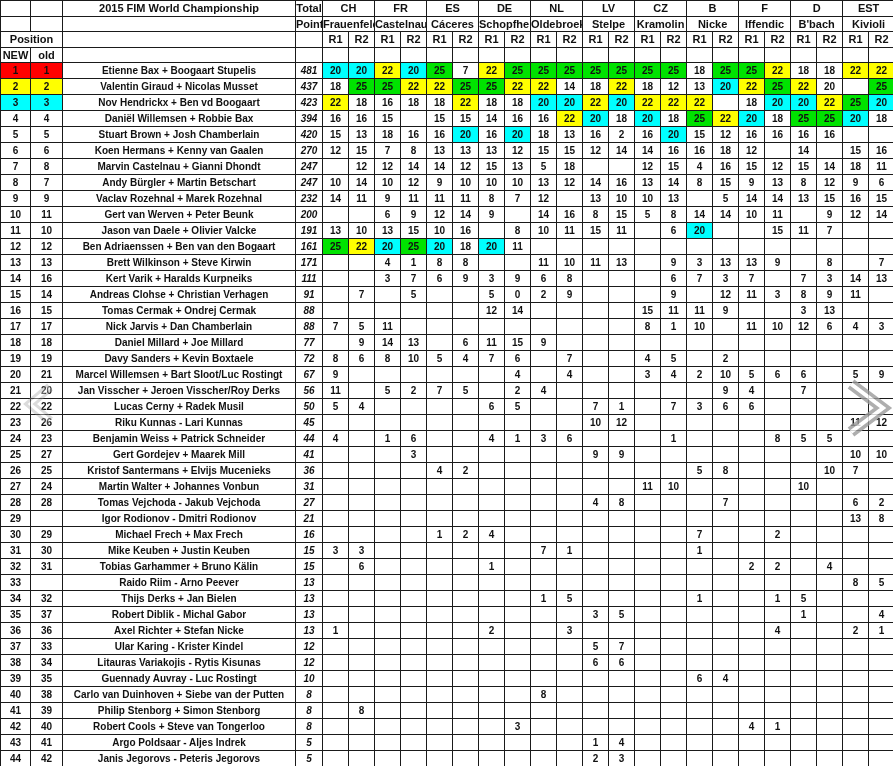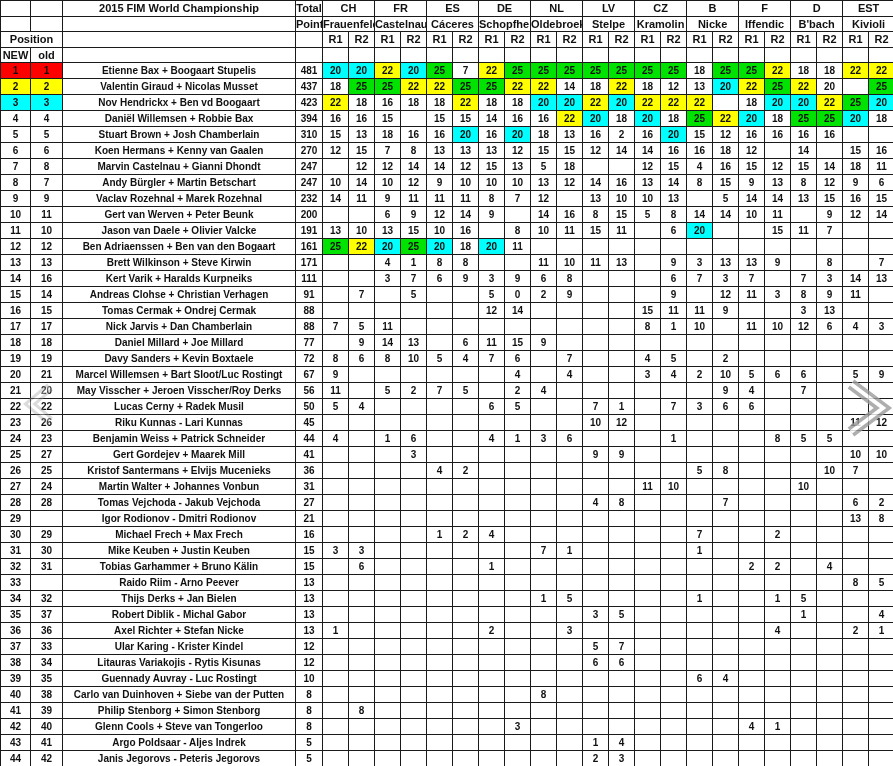--- a/index.html
+++ b/index.html
@@ -5,21 +5,21 @@
   html,body{margin:0;padding:0;background:#fff;}
   #stage{position:relative;width:893px;height:766px;overflow:hidden;background:#fff;
          font-family:"Liberation Sans",sans-serif;}
   table.grid{border-collapse:collapse;table-layout:fixed;width:894px;}
   table.grid td,table.grid th{border:1px solid #1a1a1a;padding:0;margin:0;
       font-weight:bold;color:#111;text-align:center;vertical-align:middle;
       overflow:hidden;white-space:nowrap;height:15px;line-height:13px;font-size:10px;}
   table.grid th{font-size:11px;}
   tr.hdr1 th{height:15px;} tr.hdr2 th{height:14px;} tr.hdr3 th{height:15px;} tr.hdr4 th{height:14px;}
   td.team{font-size:10.5px;}
-  td.pts{font-size:10px;}
+  td.pts{font-size:10px;font-style:italic;}
   .wm{position:absolute;pointer-events:none;}
 </style>
 </head>
 <body>
 
 <div id="stage">
   <table class="grid">
     <colgroup>
       <col style="width:30px">
         <col style="width:32px">
@@ -249,21 +249,21 @@
           <td>18</td>
           <td style="background: rgb(0, 227, 0);">25</td>
           <td style="background: rgb(0, 227, 0);">25</td>
           <td style="background: rgb(0, 255, 255);">20</td>
           <td>18</td>
         </tr>
         <tr>
           <td>5</td>
           <td>5</td>
           <td class="team">Stuart Brown + Josh Chamberlain</td>
-          <td class="pts">310</td>
+          <td class="pts">420</td>
           <td>15</td>
           <td>13</td>
           <td>18</td>
           <td>16</td>
           <td>16</td>
           <td style="background: rgb(0, 255, 255);">20</td>
           <td>16</td>
           <td style="background: rgb(0, 255, 255);">20</td>
           <td>18</td>
           <td>13</td>
@@ -696,21 +696,21 @@
           <td>5</td>
           <td>6</td>
           <td>6</td>
           <td></td>
           <td>5</td>
           <td>9</td>
         </tr>
         <tr>
           <td>21</td>
           <td>20</td>
-          <td class="team">May Visscher + Jeroen Visscher/Roy Derks</td>
+          <td class="team">Jan Visscher + Jeroen Visscher/Roy Derks</td>
           <td class="pts">56</td>
           <td>11</td>
           <td></td>
           <td>5</td>
           <td>2</td>
           <td>7</td>
           <td>5</td>
           <td></td>
           <td>2</td>
           <td>4</td>
@@ -1284,21 +1284,21 @@
           <td></td>
           <td></td>
           <td></td>
           <td></td>
           <td></td>
           <td></td>
         </tr>
         <tr>
           <td>42</td>
           <td>40</td>
-          <td class="team">Glenn Cools + Steve van Tongerloo</td>
+          <td class="team">Robert Cools + Steve van Tongerloo</td>
           <td class="pts">8</td>
           <td></td>
           <td></td>
           <td></td>
           <td></td>
           <td></td>
           <td></td>
           <td></td>
           <td>3</td>
           <td></td>

